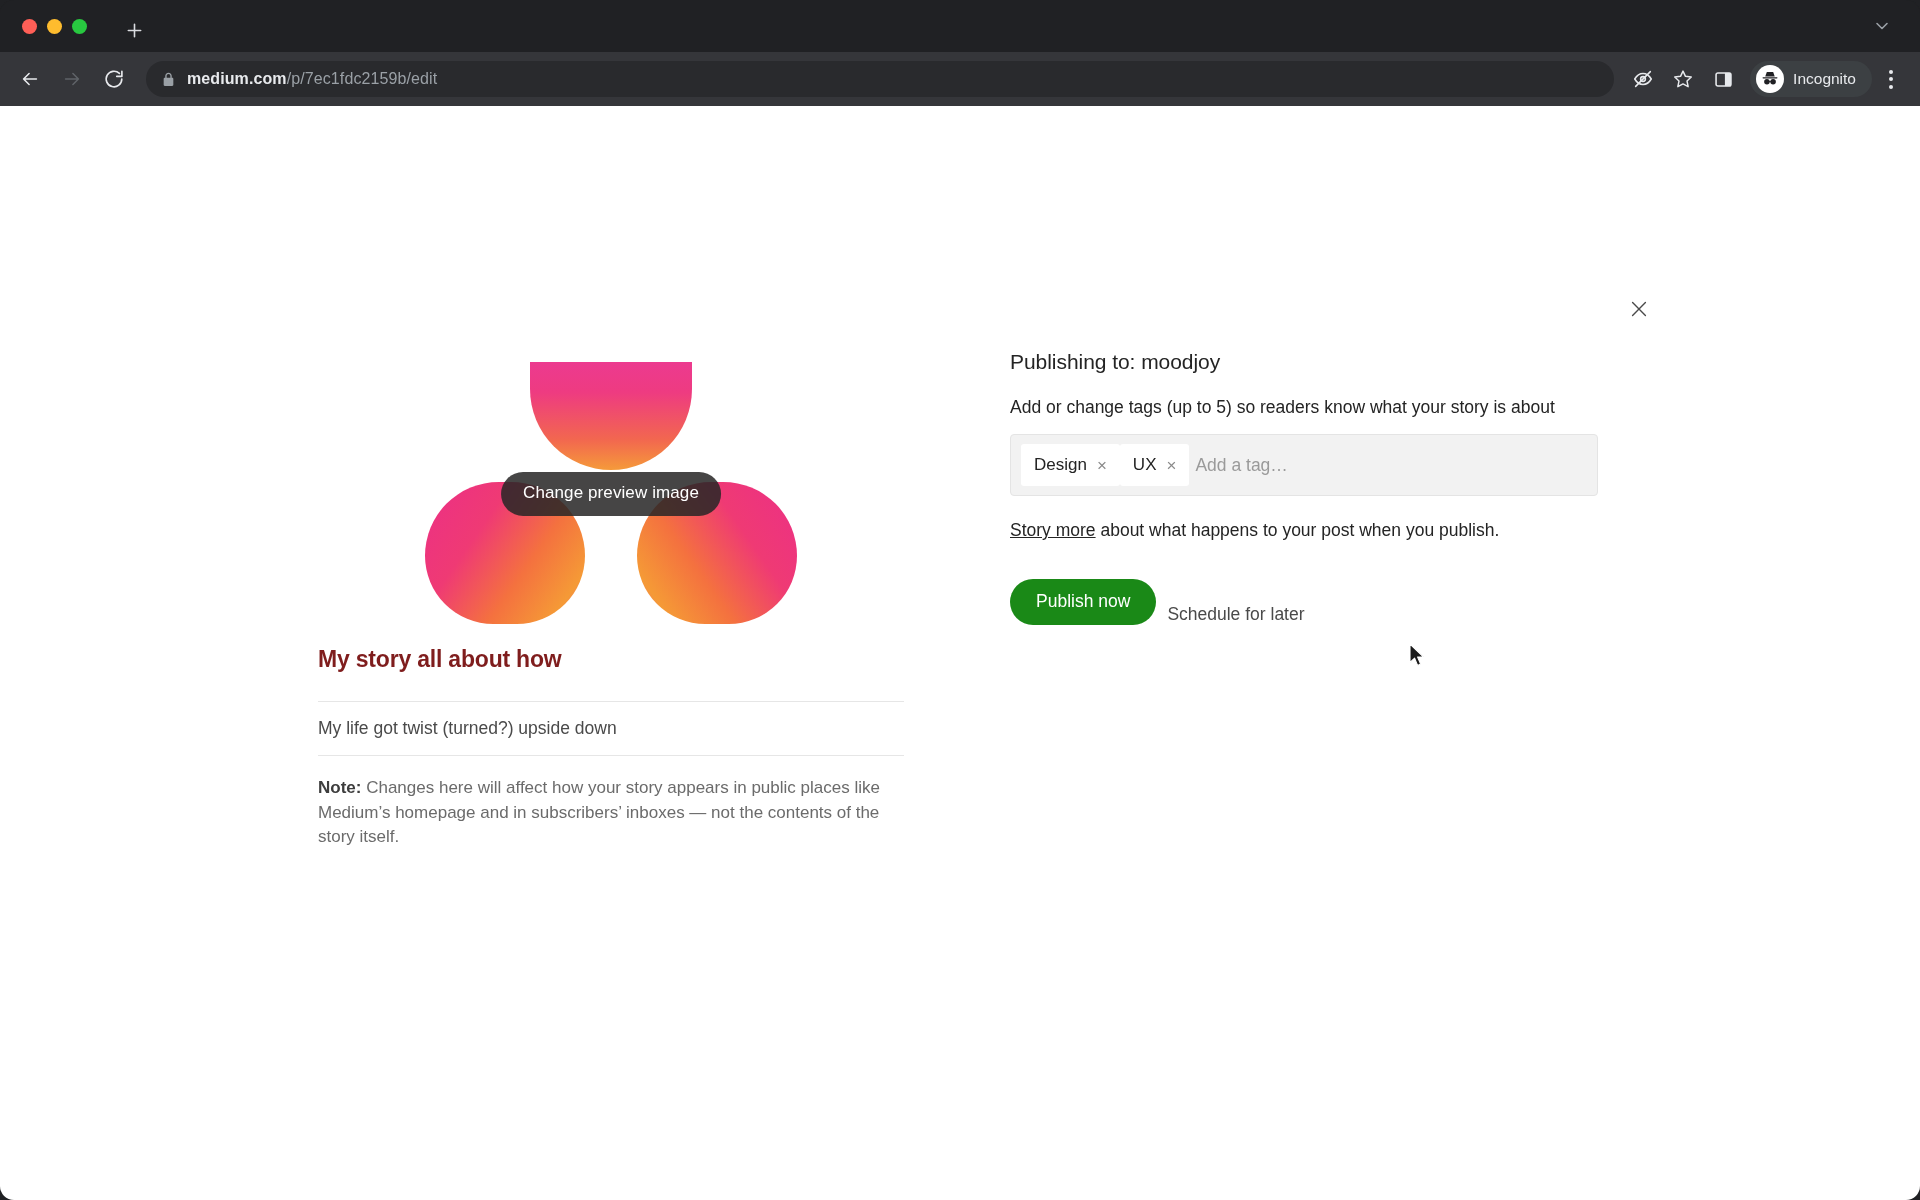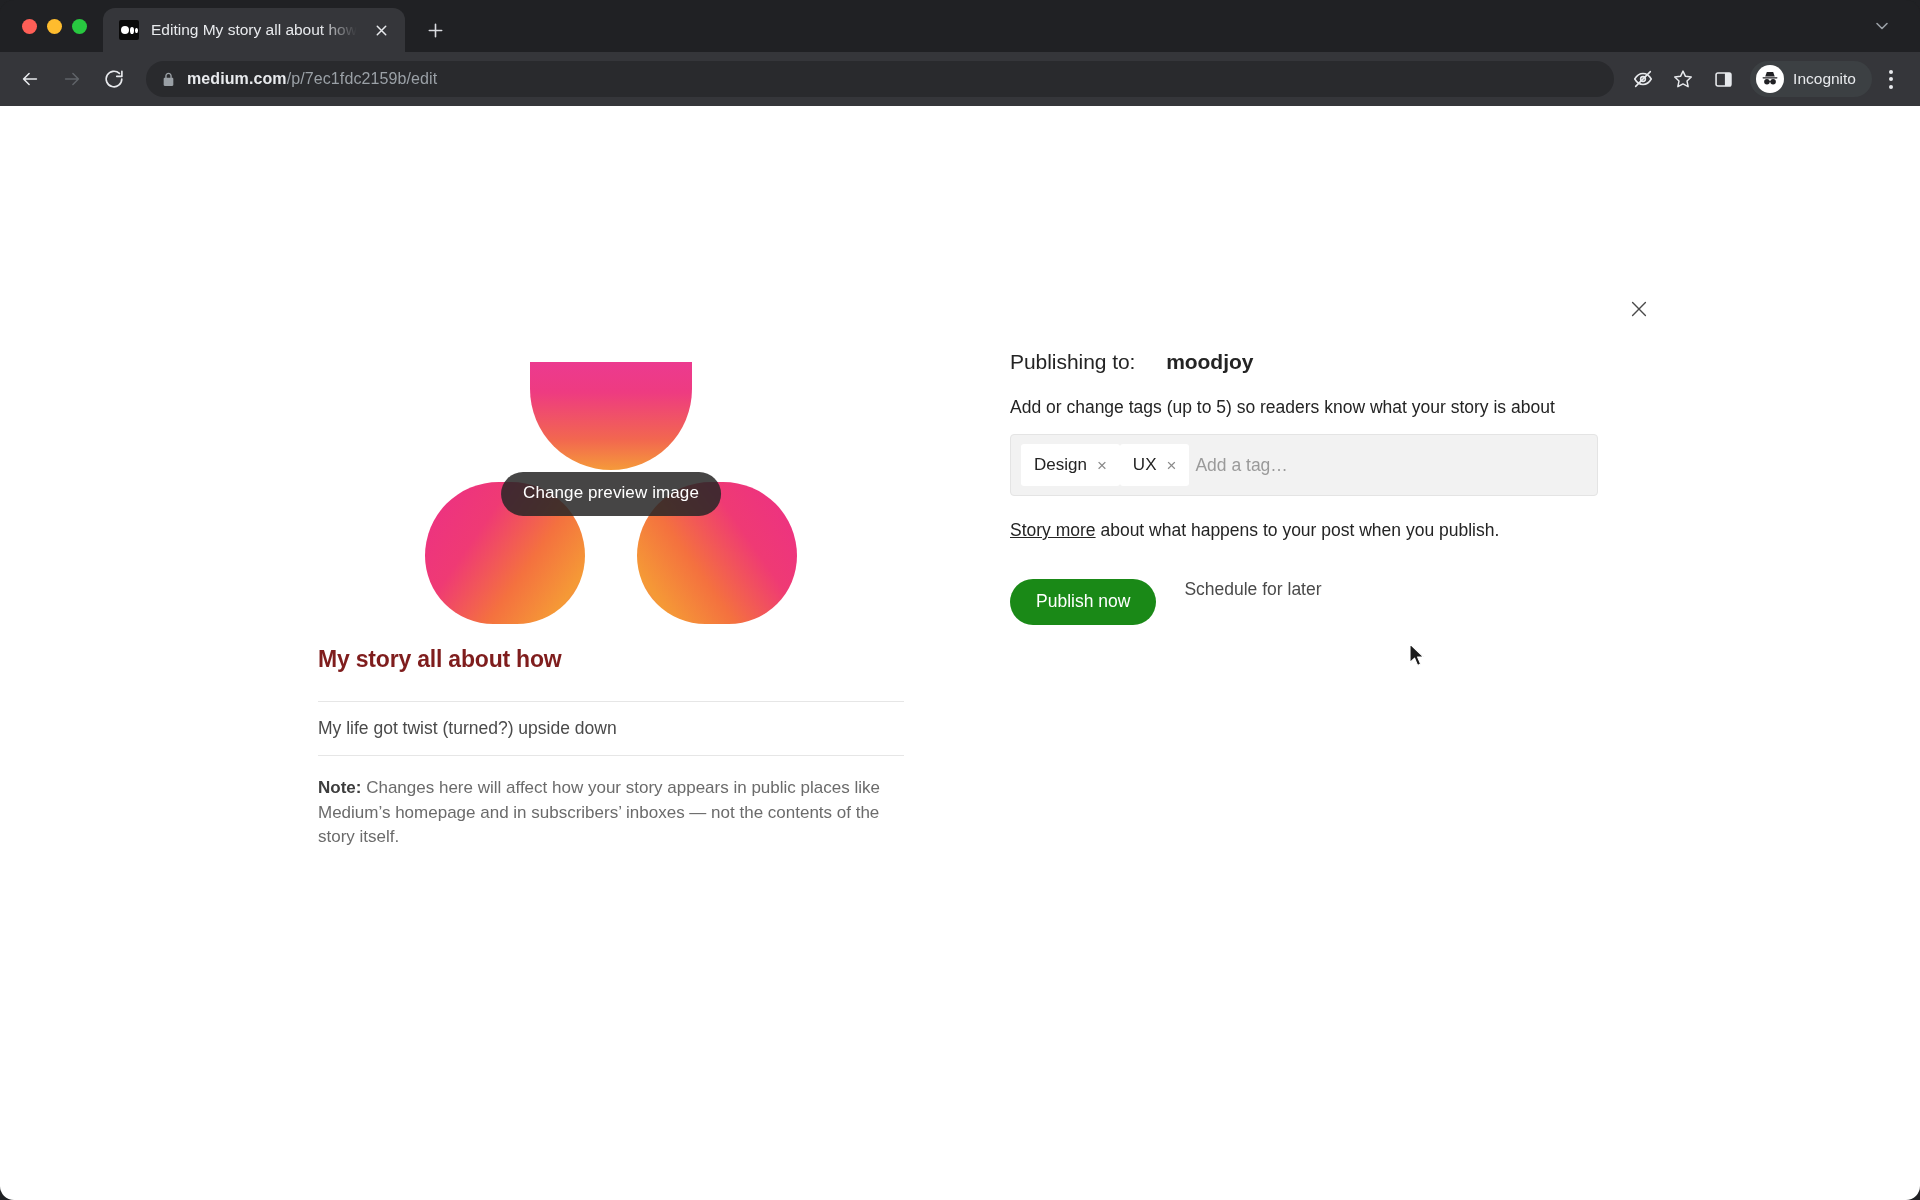--- a/index.html
+++ b/index.html
@@ -285,21 +285,21 @@
   #preview-note b { color: #3d3d3d; font-weight: 700; }
 
   
   #publish-column { width: 600px; flex: 0 0 auto; }
 
   #publishing-to {
     font-size: 21px;
     color: #242424;
     letter-spacing: -0.05px;
   }
-  #publishing-to b { font-weight: 700; margin-left: 25px; }
+  #publishing-to b { font-weight: 400; }
 
   #tags-help {
     margin-top: 23px;
     font-size: 17.5px;
     color: #242424;
   }
 
   #tag-input-box {
     margin-top: 16px;
     width: 588px;
@@ -334,22 +334,22 @@
   #learn-more-line {
     margin-top: 24px;
     font-size: 17.5px;
     color: #242424;
   }
   #learn-more-link { text-decoration: underline; color: #242424; }
 
   #publish-actions {
     margin-top: 38px;
     display: flex;
-    align-items: flex-start;
-    gap: 28px;
+    align-items: flex-end;
+    gap: 11px;
   }
   #publish-now-button {
     background: #1a8917;
     color: #ffffff;
     font-size: 17.5px;
     border: none;
     border-radius: 99px;
     padding: 12px 26px 13px;
     font-family: inherit;
     cursor: pointer;
@@ -380,33 +380,20 @@
 <div id="browser-window">
 
   <div id="tab-strip">
 
     <div id="traffic-lights">
       <span class="tl-dot tl-red"></span>
       <span class="tl-dot tl-yellow"></span>
       <span class="tl-dot tl-green"></span>
     </div>
 
-    <div id="active-tab">
-      <span id="tab-favicon">
-        <span class="fav-dot-lg"></span>
-          <span class="fav-dot-md"></span>
-          <span class="fav-dot-sm"></span>
-      </span>
-      <span id="tab-title">Editing My story all about how</span>
-      <span id="tab-close">
-        <svg width="15" height="15" viewBox="0 0 16 16" fill="none" stroke="currentColor" stroke-width="1.6" stroke-linecap="round">
-          <path d="M3.5 3.5 L12.5 12.5 M12.5 3.5 L3.5 12.5"></path>
-        </svg>
-      </span>
-    </div>
 
     <div id="new-tab-button">
       <svg width="19" height="19" viewBox="0 0 20 20" fill="none" stroke="currentColor" stroke-width="1.7" stroke-linecap="round">
         <path d="M10 3.5 V16.5 M3.5 10 H16.5"></path>
       </svg>
     </div>
 
     <div id="tabstrip-spacer"></div>
 
     <div id="tab-list-chevron">

